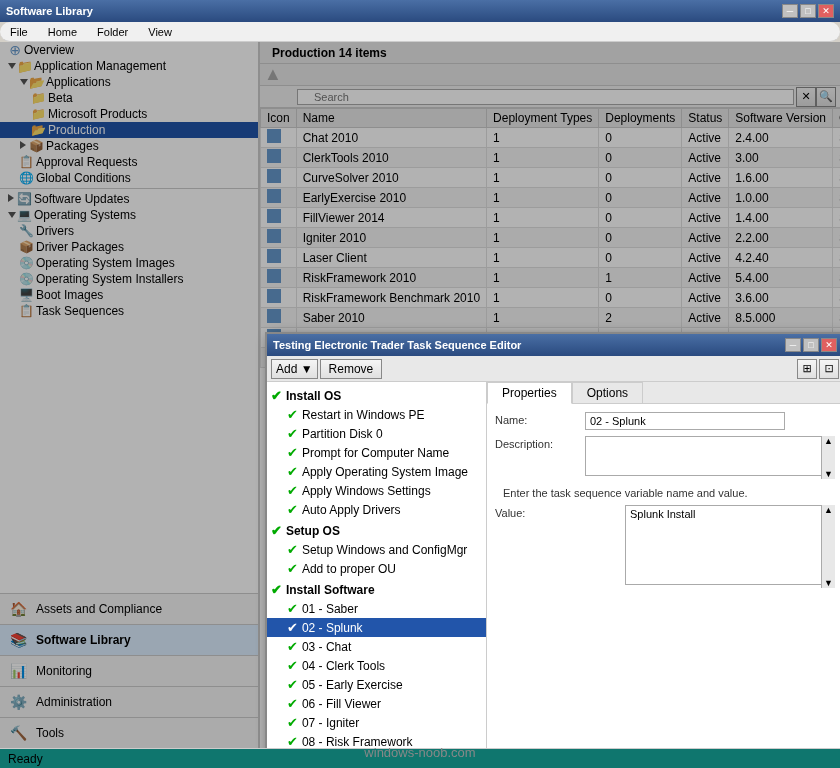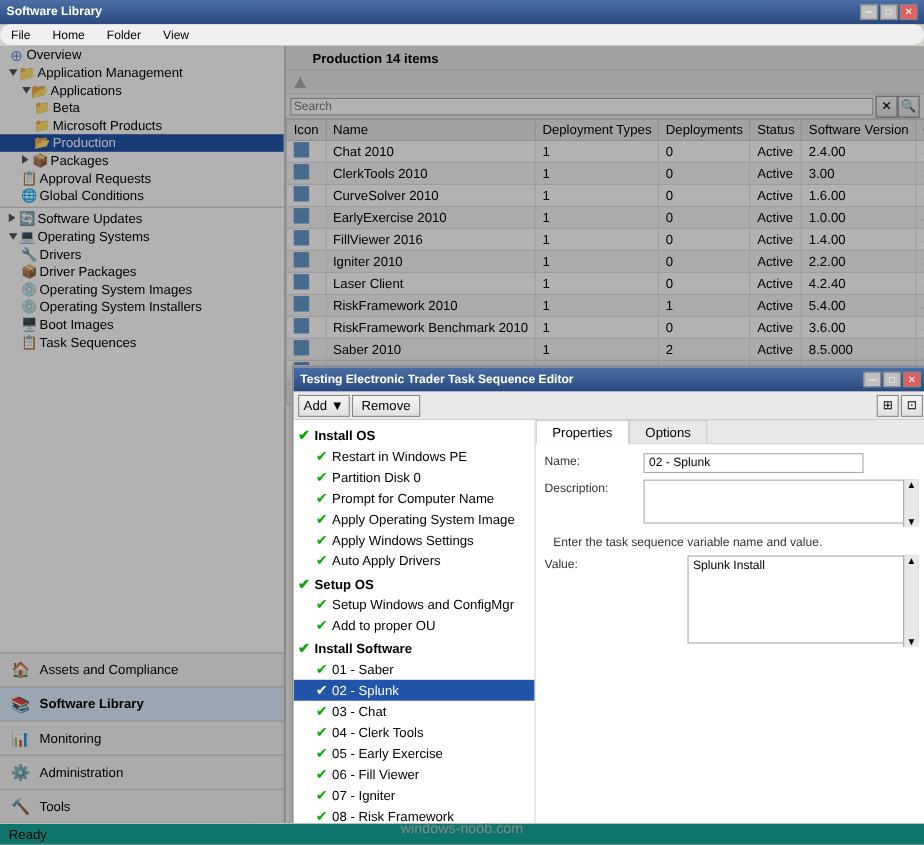--- a/index.html
+++ b/index.html
@@ -26,25 +26,25 @@
     .tree-item.highlighted { background: #2255aa; color: white; }
     .indent1 { padding-left: 8px; }
     .indent2 { padding-left: 20px; }
     .indent3 { padding-left: 32px; }
     .tree-icon { width: 14px; height: 14px; display: inline-flex; align-items: center; justify-content: center; margin-right: 2px; flex-shrink: 0; }
 
     
     .main-panel { flex: 1; display: flex; flex-direction: column; background: white; overflow: hidden; }
 
     
-    .panel-title { background: #e8e8e8; border-bottom: 1px solid #ccc; padding: 2px 24px; font-size: 11px; font-weight: bold; display: flex; align-items: center; justify-content: space-between; height: 22px; }
+    .panel-title { background: #e8e8e8; border-bottom: 1px solid #ccc; padding: 2px 12px; font-size: 11px; font-weight: bold; display: flex; align-items: center; justify-content: space-between; height: 22px; }
 
     
     .search-bar { padding: 2px 4px; background: #f0f0f0; border-bottom: 1px solid #ccc; display: flex; align-items: center; height: 22px; }
-    .search-input { flex: 1; height: 16px; border: 1px solid #aaa; padding: 0 2px; font-size: 11px; }
+    .search-input { flex: 1; height: 16px; border: 1px solid #aaa; padding: 0 16px; font-size: 11px; margin-left: 33px; }
 
     
     .data-table { width: 100%; border-collapse: collapse; font-size: 11px; }
     .data-table th { background: #e8e8e8; border: 1px solid #ccc; padding: 2px 6px; text-align: left; font-weight: normal; white-space: nowrap; cursor: pointer; }
     .data-table td { border: 1px solid #e0e0e0; padding: 1px 6px; white-space: nowrap; }
     .data-table tr:nth-child(even) { background: #f5f5f5; }
     .table-container { overflow: auto; flex: 1; }
 
     
     .status-bar { background: #0f766e; border-top: 1px solid #ccc; padding: 2px 8px; font-size: 11px; height: 20px; display: flex; align-items: center; }
@@ -301,21 +301,21 @@
                 <td><span style="display:inline-block;width:14px;height:14px;background:#6699cc;"></span></td>
                 <td>EarlyExercise 2010</td>
                 <td>1</td>
                 <td>0</td>
                 <td>Active</td>
                 <td>1.0.00</td>
                 <td>ScopeId_909</td>
               </tr>
               <tr>
                 <td><span style="display:inline-block;width:14px;height:14px;background:#6699cc;"></span></td>
-                <td>FillViewer 2016</td>
+                <td>FillViewer 2014</td>
                 <td>1</td>
                 <td>0</td>
                 <td>Active</td>
                 <td>1.4.00</td>
                 <td>ScopeId_909</td>
               </tr>
               <tr>
                 <td><span style="display:inline-block;width:14px;height:14px;background:#6699cc;"></span></td>
                 <td>Igniter 2010</td>
                 <td>1</td>

